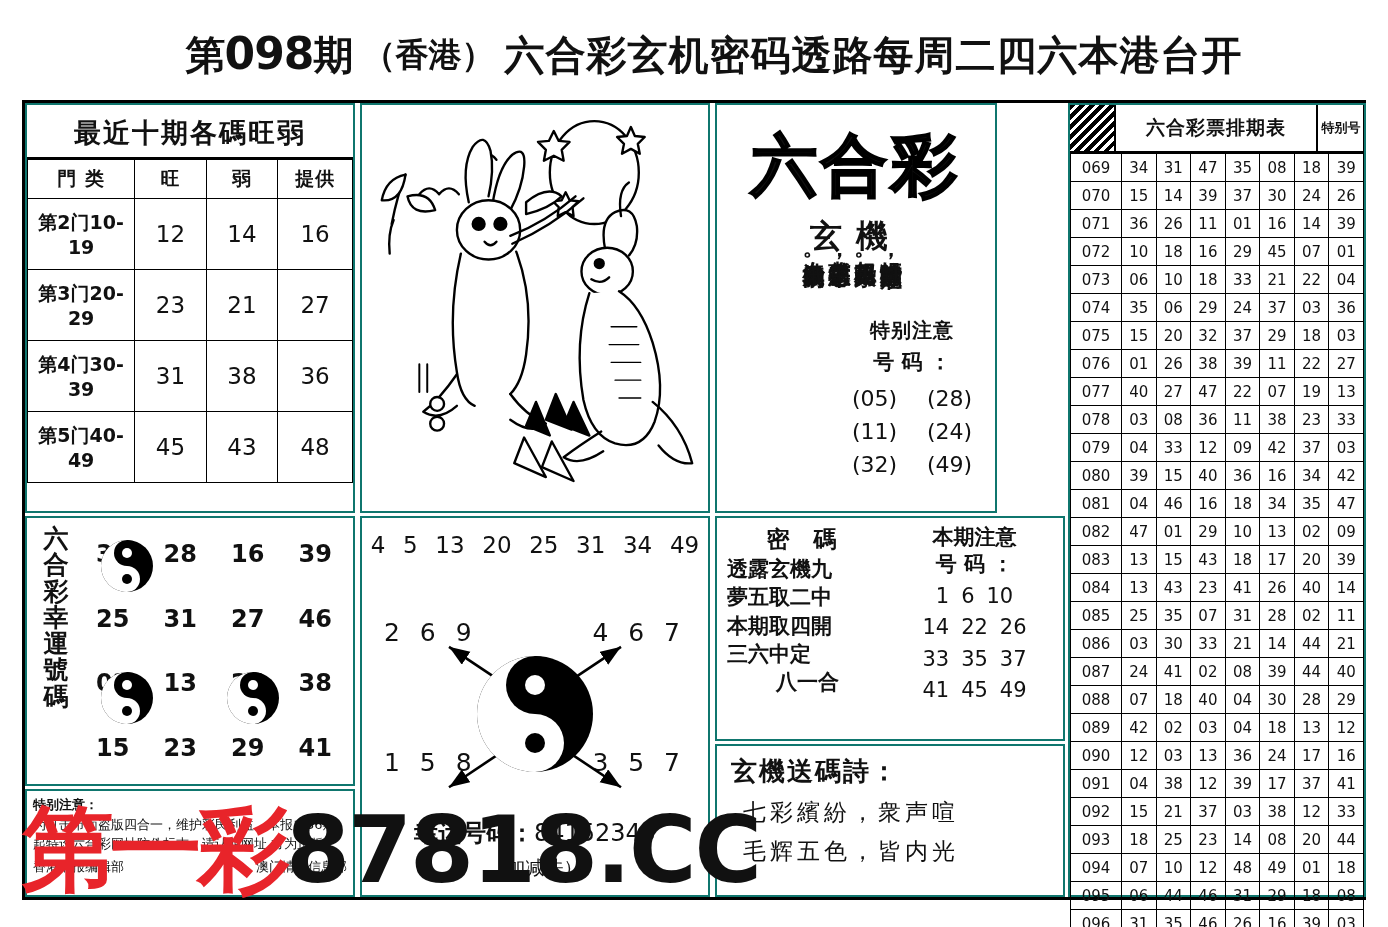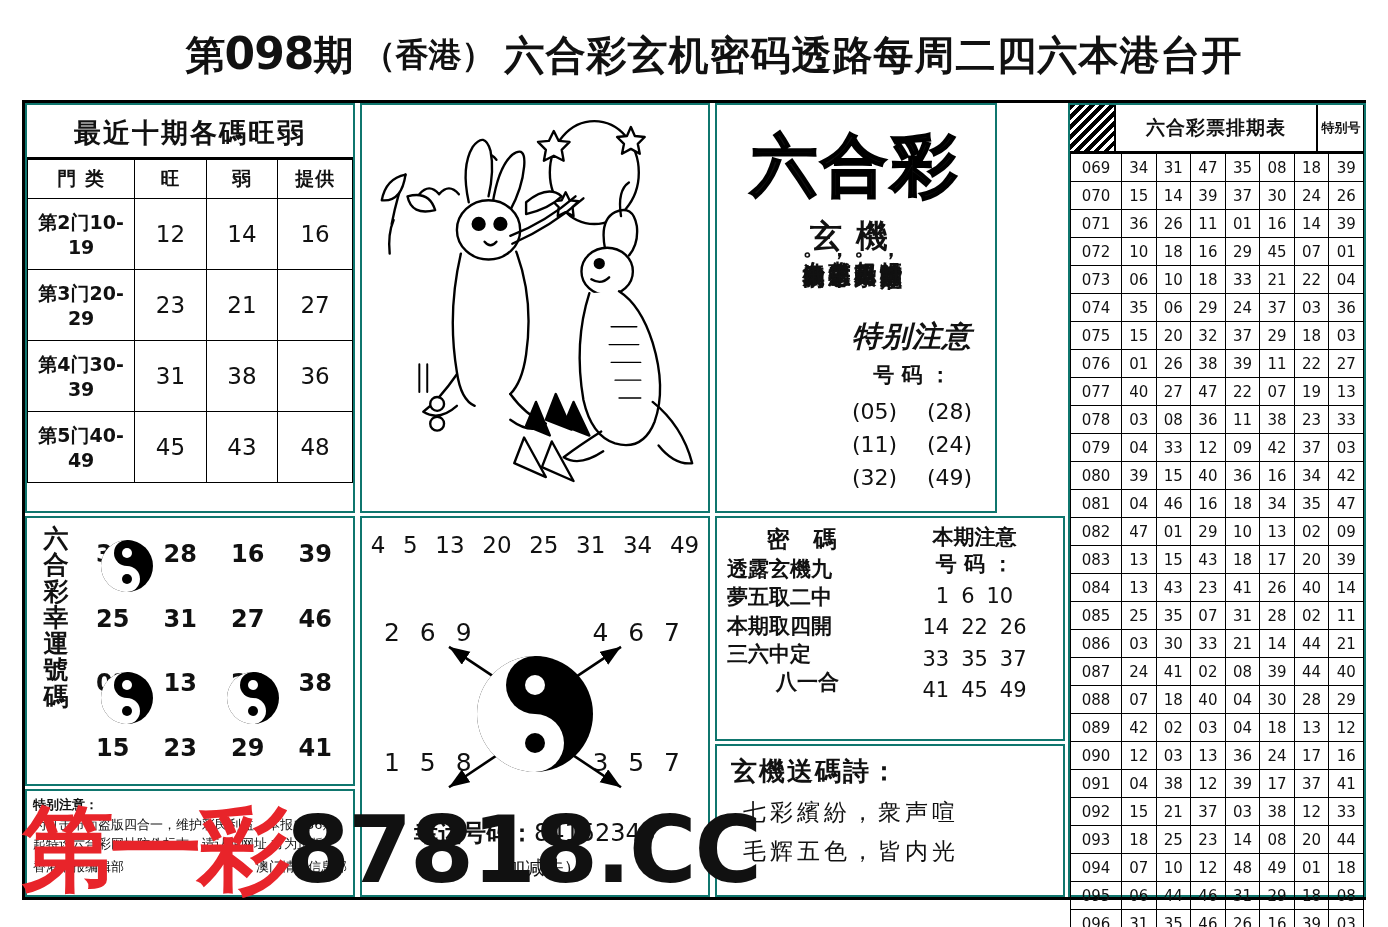--- a/index.html
+++ b/index.html
@@ -143,21 +143,21 @@
     display:flex;flex-direction:row-reverse;justify-content:flex-start;gap:2px;
   }
   .poem-col{
     writing-mode:vertical-rl;text-orientation:upright;
     font-size:22px;font-weight:bold;line-height:1.08;letter-spacing:1px;
     height:100%;
   }
   .special-note{
     position:absolute;right:8px;top:212px;width:150px;text-align:center;
   }
-  .special-note .sn-title{font-size:29px;font-weight:bold;letter-spacing:1px;font-style:italic;}
+  .special-note .sn-title{font-size:20px;font-weight:bold;letter-spacing:1px;}
   .special-note .sn-label{font-size:21px;font-weight:bold;margin-top:4px;}
   .sn-pairs{margin-top:6px;font-size:22px;line-height:1.5;}
   .sn-pairs div{display:flex;justify-content:space-around;}
 
   
   .p-code{left:715px;top:516px;width:350px;height:225px;}
   .code-left{position:absolute;left:6px;top:6px;width:165px;text-align:center;}
   .code-left .t{font-size:23px;font-weight:bold;letter-spacing:8px;}
   .code-left .line{font-size:21px;font-weight:bold;line-height:1.35;text-align:left;margin-left:4px;}
   .code-left .line.ind{text-align:center;}

